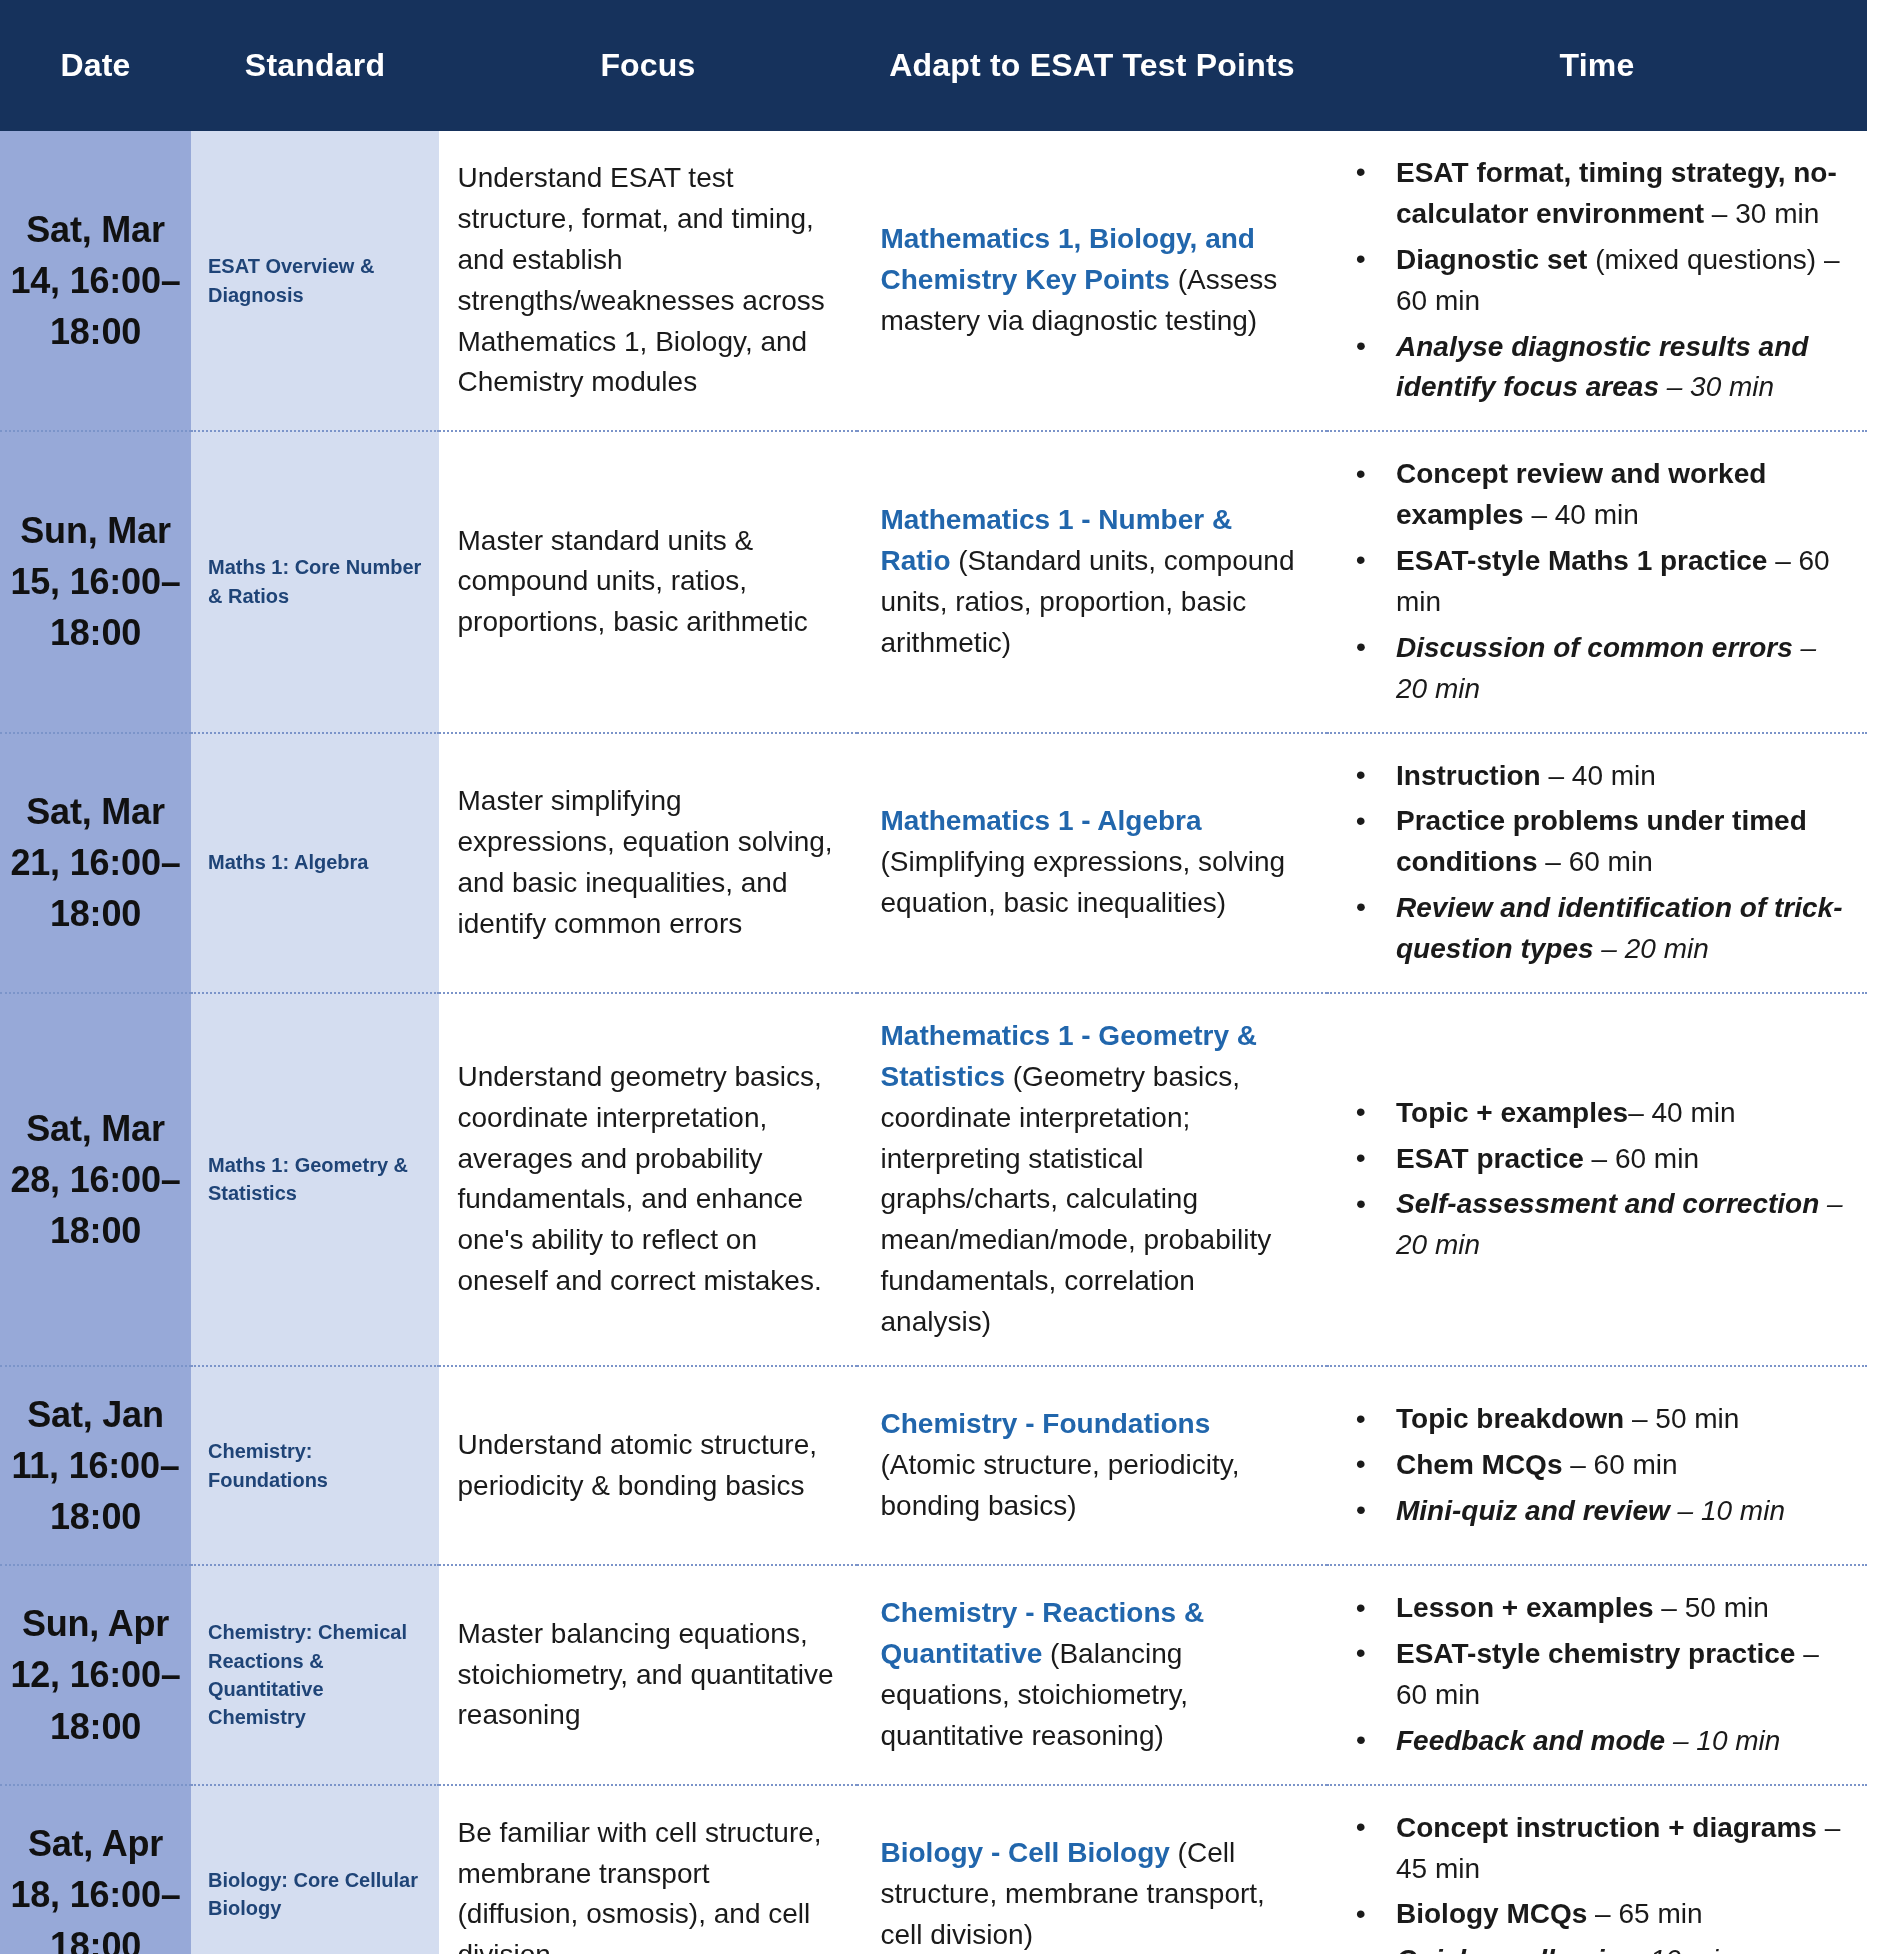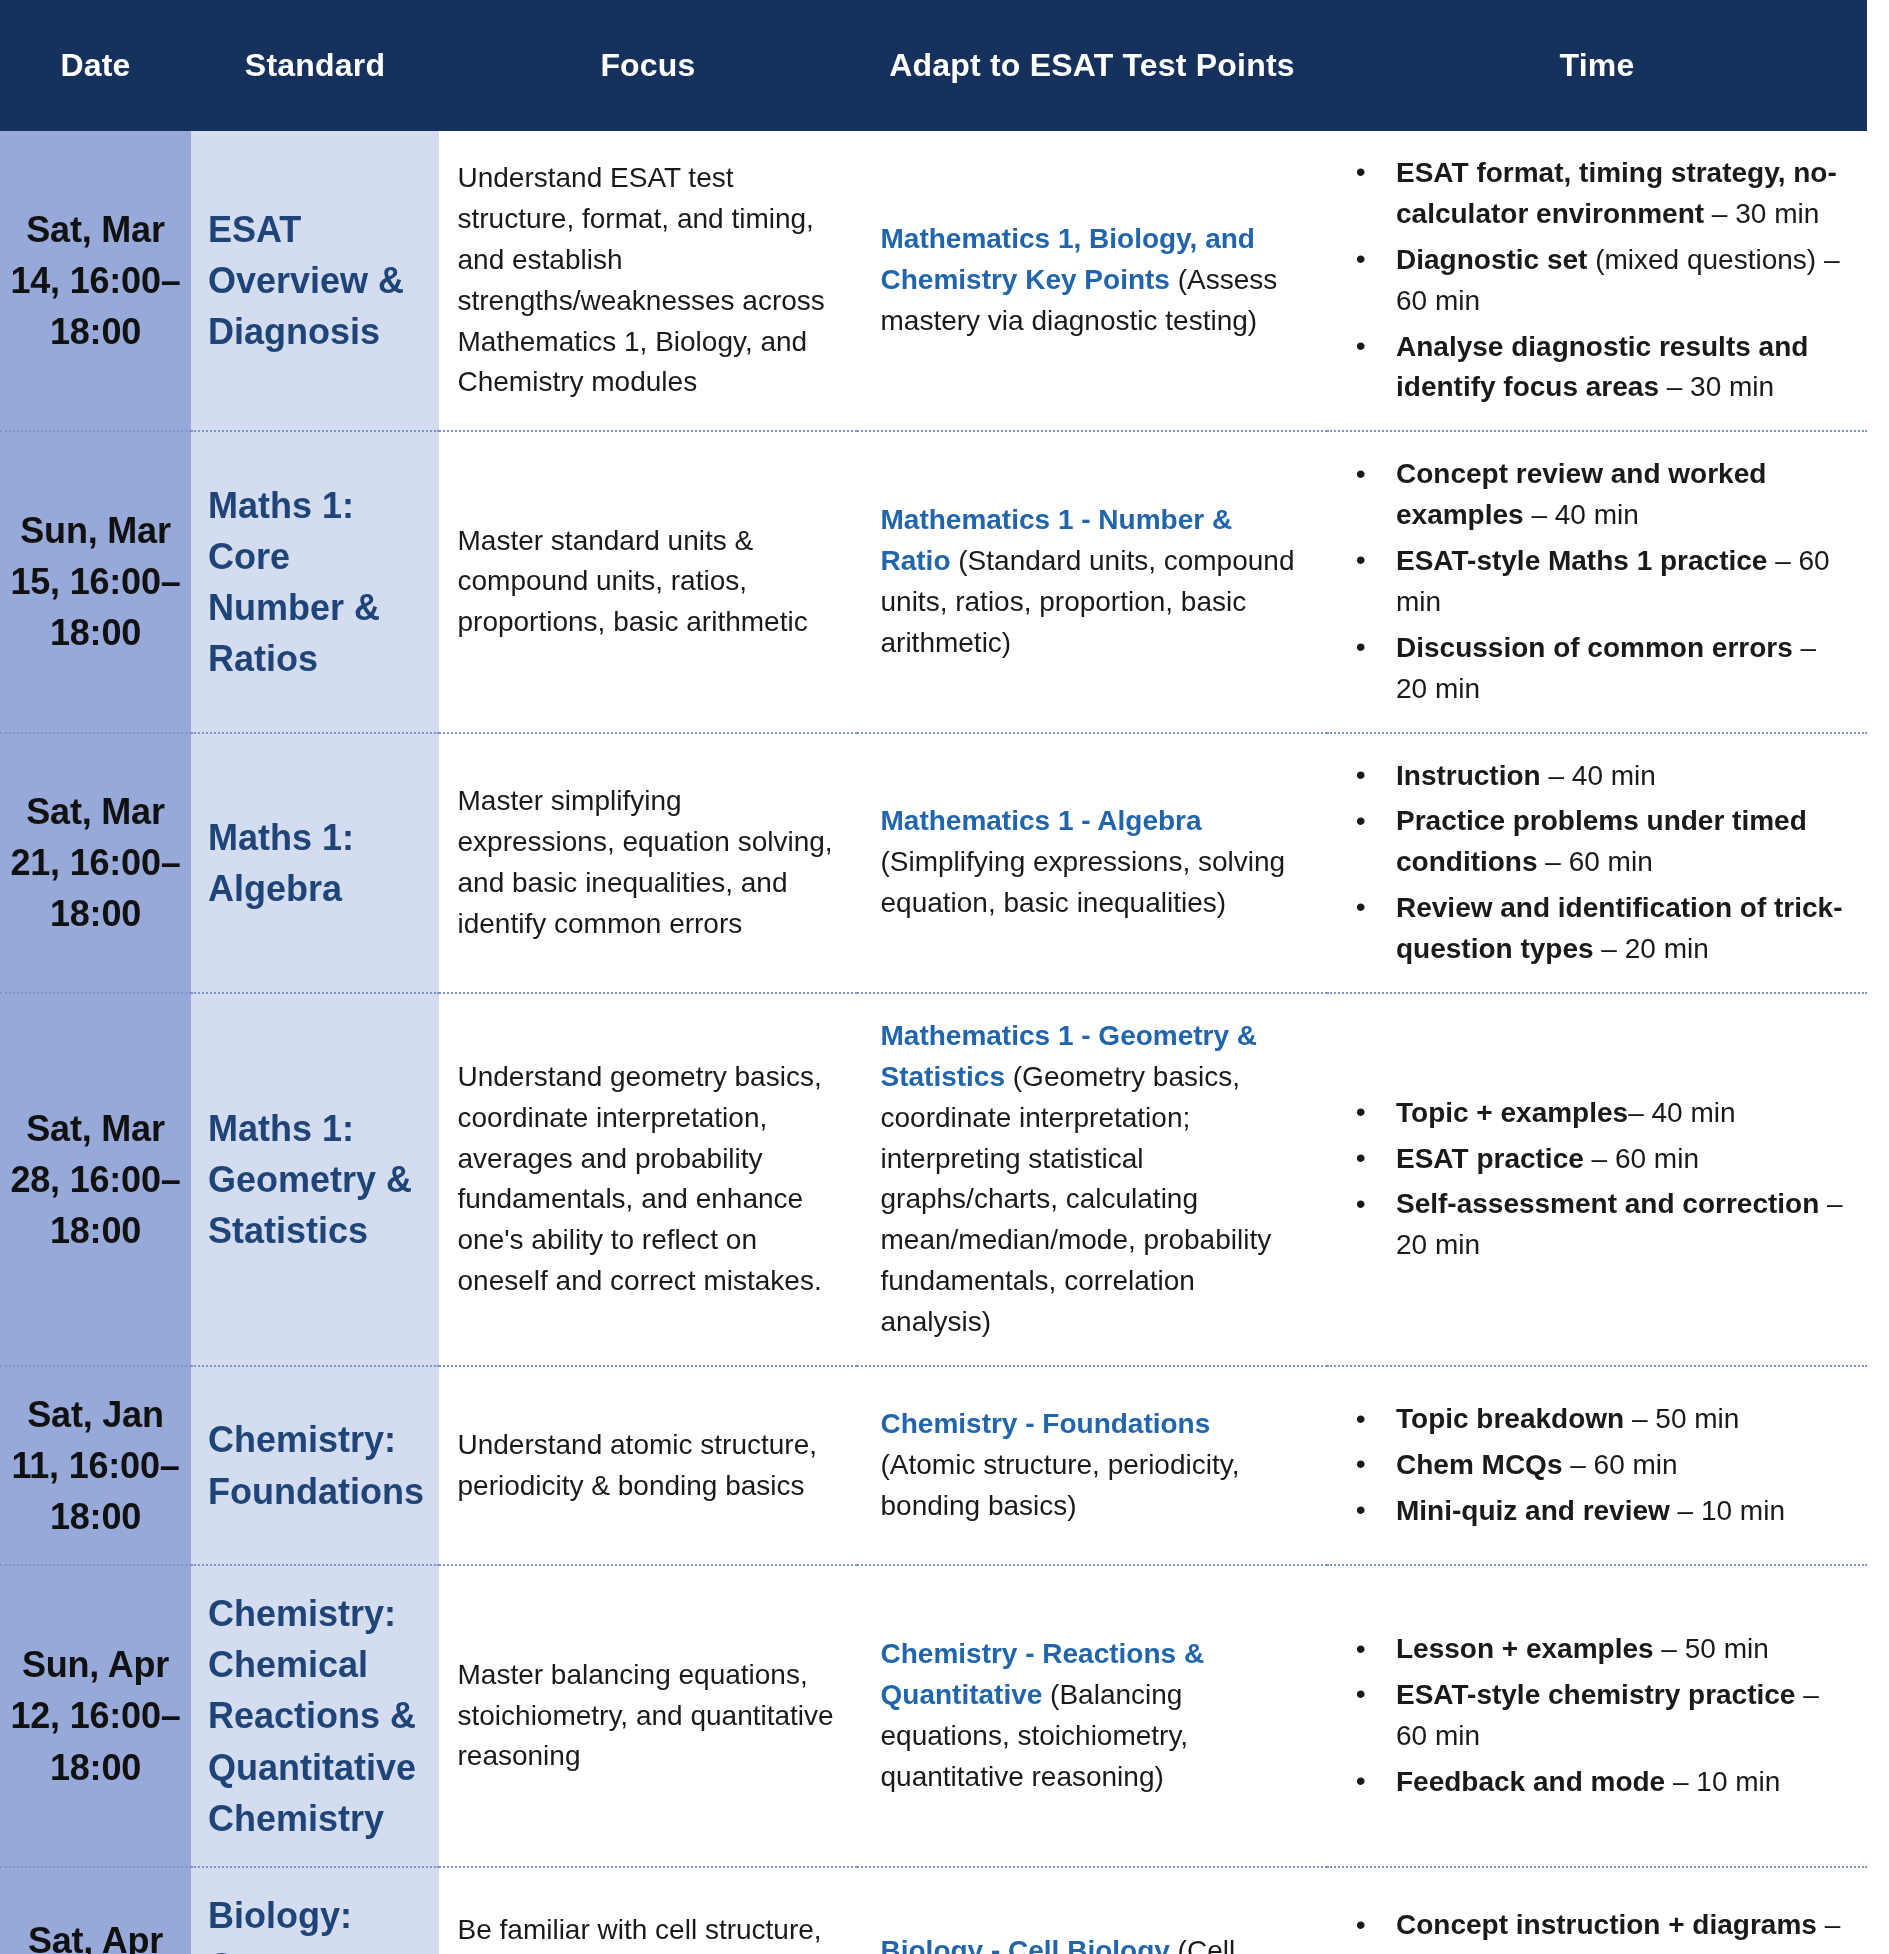--- a/index.html
+++ b/index.html
@@ -69,21 +69,21 @@
     font-size: 36px;
     line-height: 1.42;
     padding: 22px 6.7px;
     letter-spacing: -0.2px;
   }
 
   td.session {
     background: #d4ddf0;
     color: #1f4477;
     font-weight: bold;
-    font-size: 36px;
+    font-size: 20px;
     line-height: 1.42;
     padding: 22px 17px;
     text-align: left;
   }
 
   td.focus {
     padding-right: 22px;
   }
 
   td.adapt {
@@ -105,21 +105,21 @@
     margin: 0;
     padding: 0;
     list-style: none;
   }
   ul.time-list > li {
     position: relative;
     padding-left: 52px;
     margin: 0 0 5px 0;
     line-height: 1.46;
   }
-  ul.time-list > li:last-child { margin-bottom: 0; }
+  ul.time-list > li:last-child { margin-bottom: 0; font-style: italic; }
   ul.time-list > li::before {
     content: "\2022";
     position: absolute;
     left: 11.7px;
     top: -1.7px;
     font-size: 28.5px;
     color: #1a1a1a;
   }
   .lbl { font-weight: bold; margin-top: 20px; }
   .dur { font-weight: normal; }

